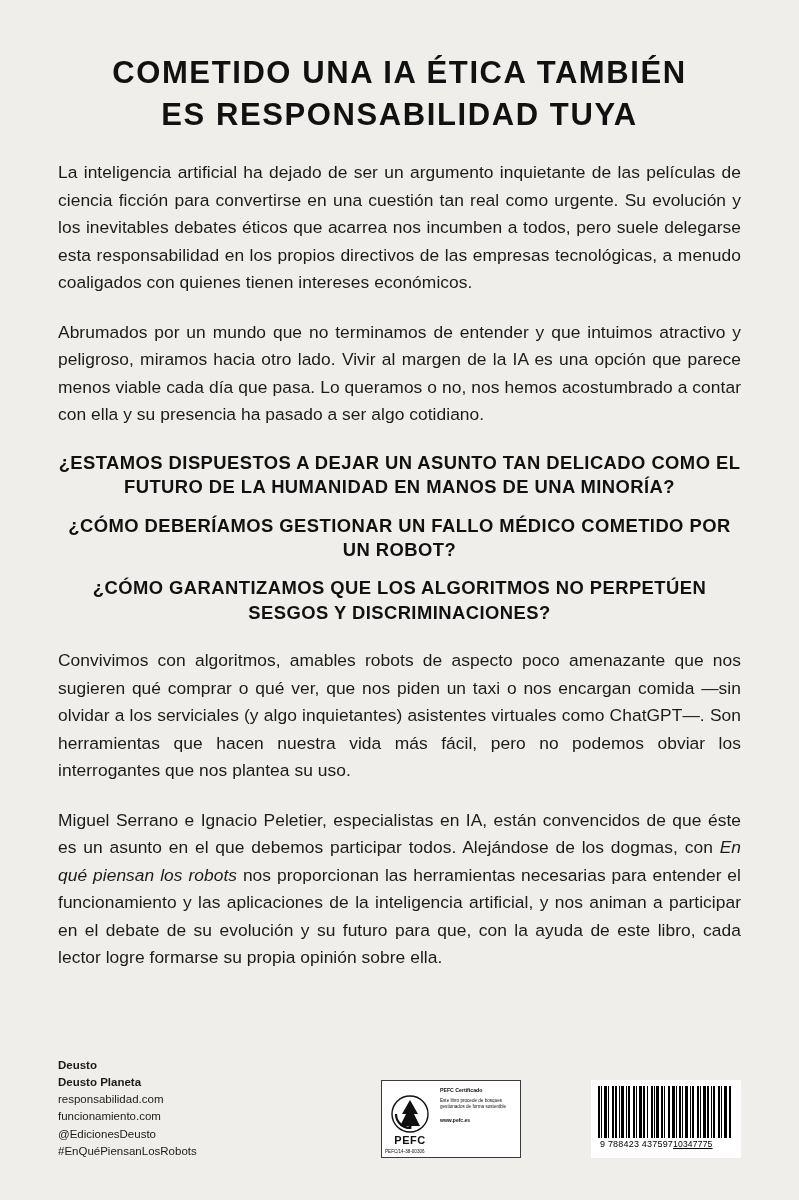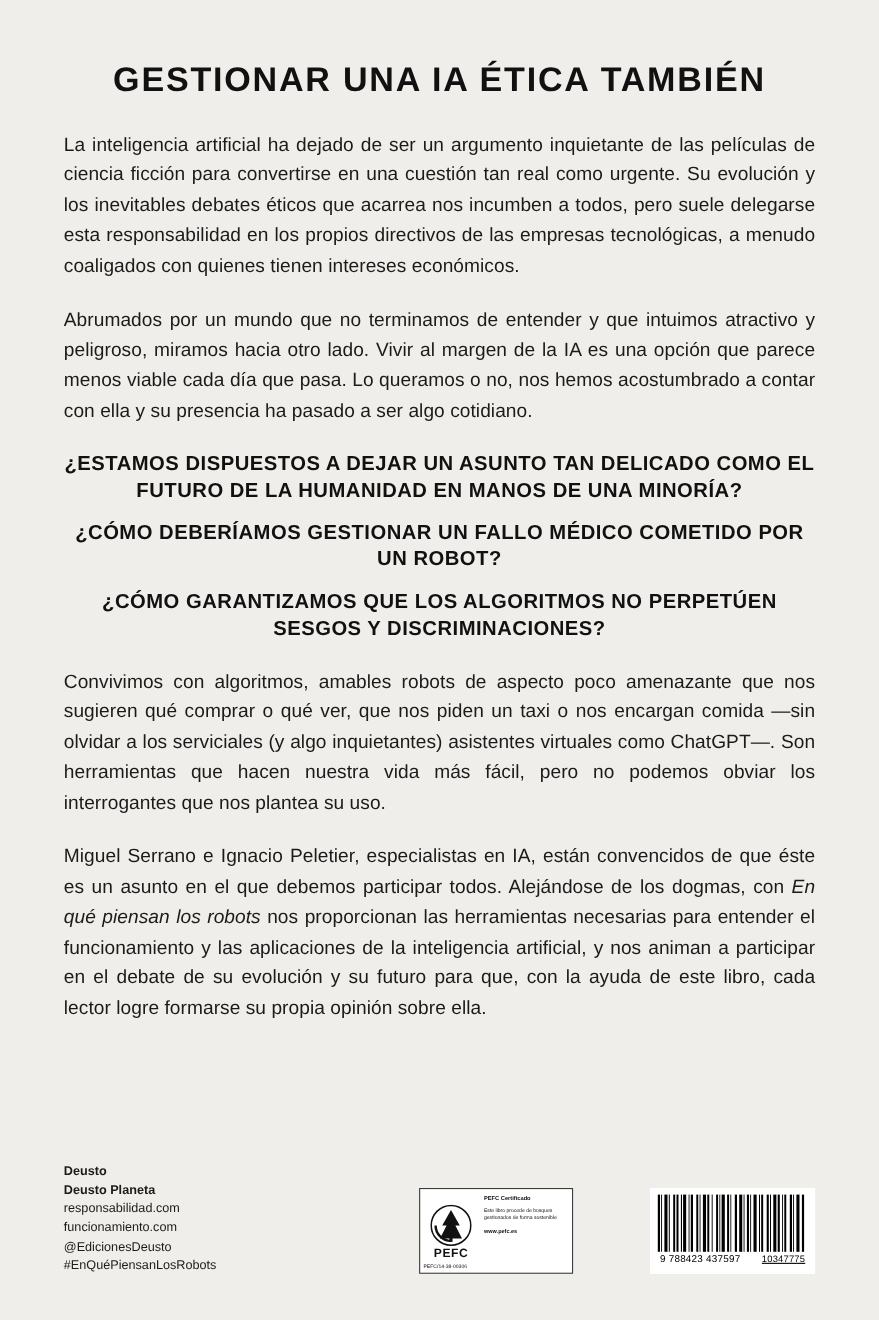--- a/index.html
+++ b/index.html
@@ -150,39 +150,39 @@
     align-items: flex-end;
     gap: 0px;
   }
   .bars span {
     display: block;
     background: #000;
     height: 100%;
   }
   .barcode-num {
     display: flex;
-    justify-content: space-between;
     font-size: 9px;
     font-family: "Liberation Sans", sans-serif;
     padding: 1px 2px 0 2px;
     color: #000;
     letter-spacing: 0.2px;
   }
   .isbn-right {
     font-size: 8.5px;
     text-decoration: underline;
   }
 </style>
 </head>
 <body>
 
 <div class="page">
 
   <h1 class="headline">
-    <span class="l1">GESTIONAR UNA IA ÉTICA TAMBIÉN</span>
+    <span class="l1">COMETIDO UNA IA ÉTICA TAMBIÉN</span>
+    <span class="l2">ES RESPONSABILIDAD TUYA</span>
   </h1>
 
   <p class="body-par">La inteligencia artificial ha dejado de ser un argumento inquietante de las películas de ciencia ficción para convertirse en una cuestión tan real como urgente. Su evolución y los inevitables debates éticos que acarrea nos incumben a todos, pero suele delegarse esta responsabilidad en los propios directivos de las empresas tecnológicas, a menudo coaligados con quienes tienen intereses económicos.</p>
   <p class="body-par">Abrumados por un mundo que no terminamos de entender y que intuimos atractivo y peligroso, miramos hacia otro lado. Vivir al margen de la IA es una opción que parece menos viable cada día que pasa. Lo queramos o no, nos hemos acostumbrado a contar con ella y su presencia ha pasado a ser algo cotidiano.</p>
 
   <div class="questions">
     <p class="question">¿ESTAMOS DISPUESTOS A DEJAR UN ASUNTO TAN DELICADO COMO EL FUTURO DE LA HUMANIDAD EN MANOS DE UNA MINORÍA?</p>
     <p class="question">¿CÓMO DEBERÍAMOS GESTIONAR UN FALLO MÉDICO COMETIDO POR UN ROBOT?</p>
     <p class="question">¿CÓMO GARANTIZAMOS QUE LOS ALGORITMOS NO PERPETÚEN SESGOS Y DISCRIMINACIONES?</p>
   </div>

